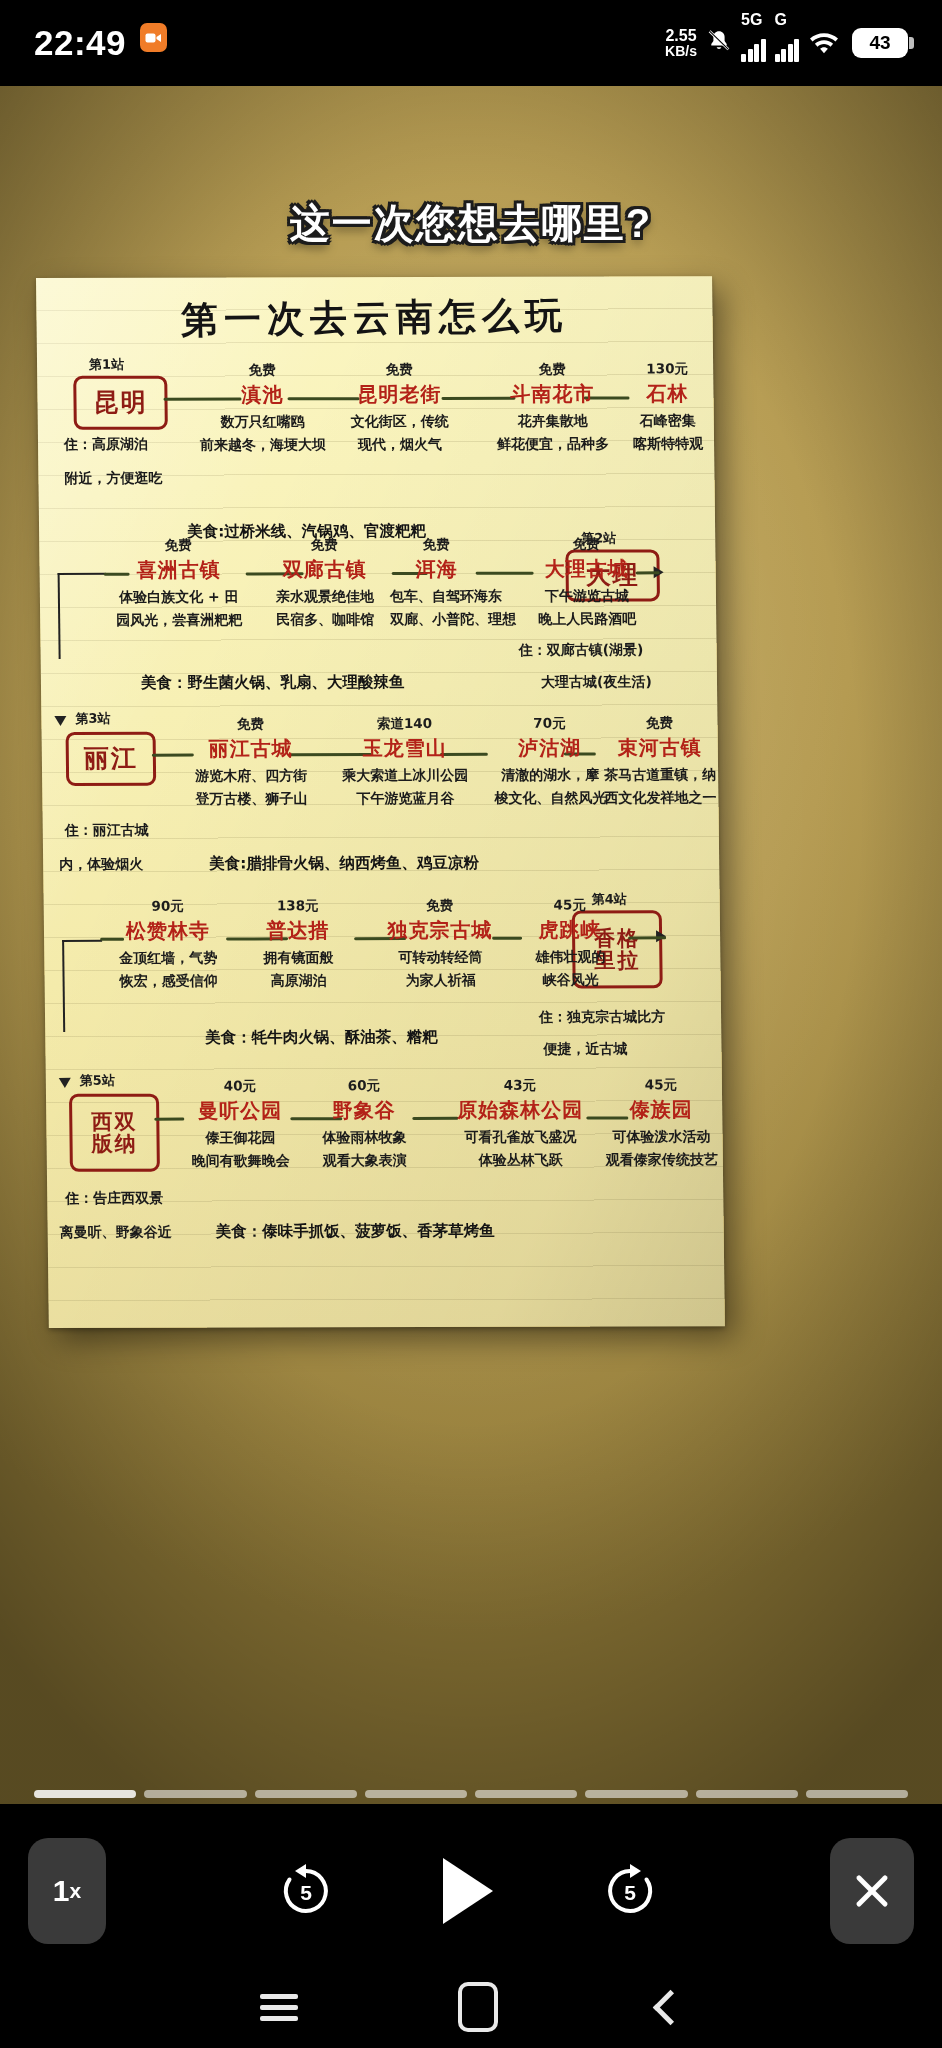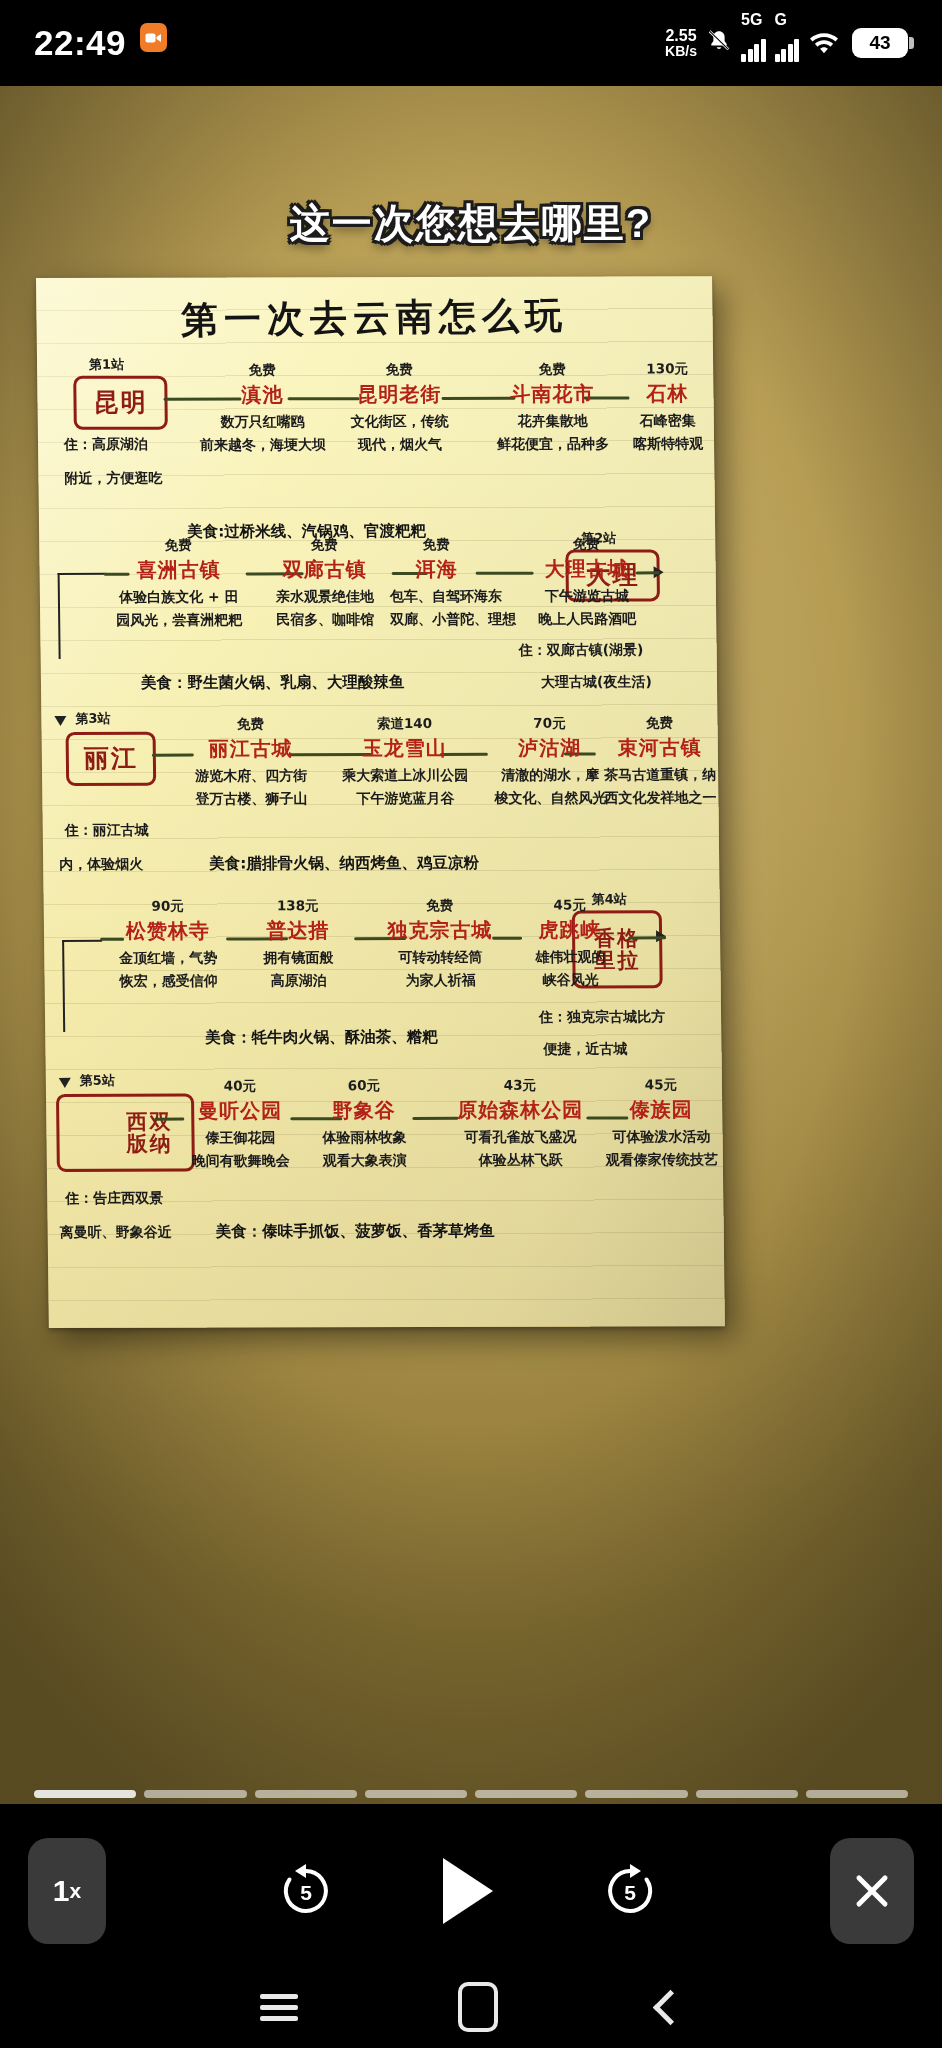--- a/index.html
+++ b/index.html
@@ -421,21 +421,21 @@
       </div>
 
       <div class="stay" style="left:494px;top:118px;">住：独克宗古城比方</div>
       <div class="stay" style="left:498px;top:150px;">便捷，近古城</div>
       <div class="food" style="left:160px;top:136px;">美食：牦牛肉火锅、酥油茶、糌粑</div>
     </div>
 
     <div class="station" style="top:796px;height:190px;">
       <div class="arrowhead" style="left:13px;top:4px;"></div>
       <div class="stn-tag" style="left:34px;top:-2px;">第5站</div>
-      <div class="stn-box two-line" style="left:10px;top:20px;width:84px;height:72px;padding-left:48px;">
+      <div class="stn-box two-line" style="left:23px;top:20px;width:84px;height:72px;">
         <span>西双</span>
         <span>版纳</span>
       </div>
       <div class="connector" style="left:108px;top:44px;width:30px;"></div>
       <div class="connector" style="left:244px;top:44px;width:52px;"></div>
       <div class="connector" style="left:366px;top:44px;width:46px;"></div>
       <div class="connector" style="left:540px;top:44px;width:42px;"></div>
 
       <div class="spot" style="left:132px;top:4px;width:124px;">
         <div class="spot-price">40元</div>

